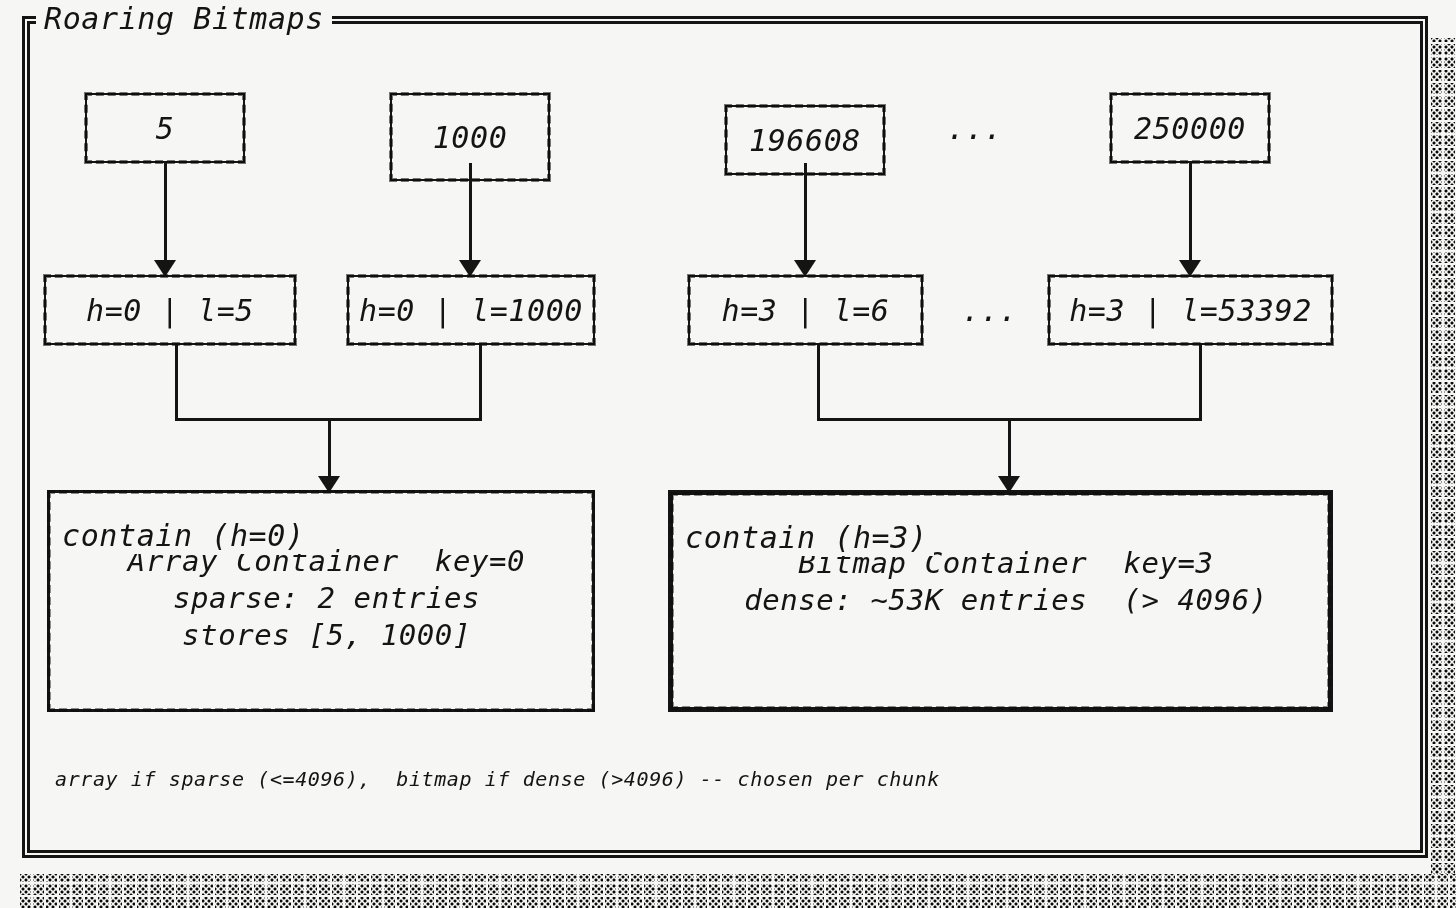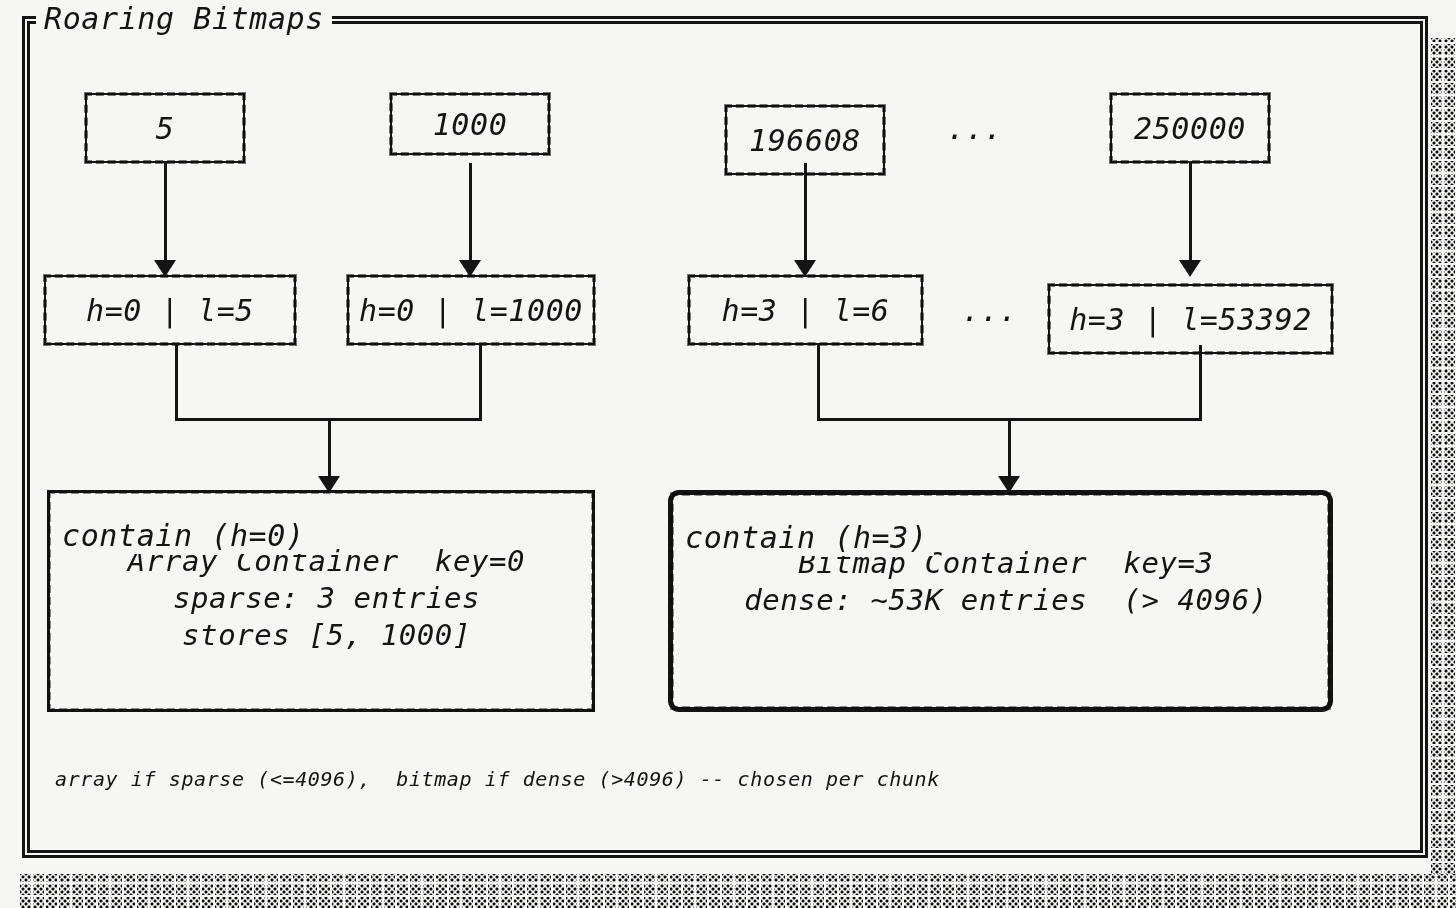--- a/index.html
+++ b/index.html
@@ -98,21 +98,21 @@
 <body>
 
 <div class="stage">
 
   <div class="frame"></div>
   <div class="frame-title t">Roaring Bitmaps</div>
 
   <div class="abox" style="left:85px;top:93px;width:160px;height:70px;">
     <span class="t">5</span>
   </div>
-  <div class="abox" style="left:390px;top:93px;width:160px;height:62px;">
+  <div class="abox" style="left:390px;top:93px;width:160px;height:88px;">
     <span class="t">1000</span>
   </div>
   <div class="abox" style="left:725px;top:105px;width:160px;height:70px;">
     <span class="t">196608</span>
   </div>
   <div class="abox" style="left:1110px;top:93px;width:160px;height:70px;">
     <span class="t">250000</span>
   </div>
   <div class="ellipsis" style="left:935px;top:93px;width:80px;height:70px;">
     <span class="t">...</span>
@@ -129,21 +129,21 @@
 
   <div class="abox" style="left:44px;top:275px;width:252px;height:70px;">
     <span class="t">h=0 | l=5</span>
   </div>
   <div class="abox" style="left:347px;top:275px;width:248px;height:70px;">
     <span class="t">h=0 | l=1000</span>
   </div>
   <div class="abox" style="left:688px;top:275px;width:235px;height:70px;">
     <span class="t">h=3 | l=6</span>
   </div>
-  <div class="abox" style="left:1048px;top:284px;width:285px;height:70px;align-items:center;">
+  <div class="abox" style="left:1048px;top:275px;width:285px;height:70px;align-items:center;">
     <span class="t">h=3 | l=53392</span>
   </div>
   <div class="ellipsis" style="left:950px;top:275px;width:80px;height:70px;">
     <span class="t">...</span>
   </div>
 
   <div class="vline" style="left:175px;top:345px;height:76px;"></div>
   <div class="vline" style="left:479px;top:345px;height:76px;"></div>
   <div class="hline" style="left:175px;top:418px;width:307px;"></div>
   <div class="vline" style="left:328px;top:418px;height:60px;"></div>
@@ -152,26 +152,26 @@
   <div class="vline" style="left:817px;top:345px;height:76px;"></div>
   <div class="vline" style="left:1199px;top:345px;height:76px;"></div>
   <div class="hline" style="left:817px;top:418px;width:385px;"></div>
   <div class="vline" style="left:1008px;top:418px;height:60px;"></div>
   <div class="arrowhead" style="left:998px;top:476px;"></div>
 
   <div class="container-box thin" style="left:47px;top:490px;width:548px;height:222px;">
     <span class="legend t">contain (h=0)</span>
     <div class="cbody">
       <div class="t">Array Container  key=0</div>
-      <div class="t">sparse: 3 entries</div>
+      <div class="t">sparse: 2 entries</div>
       <div class="t">stores [5, 1000]</div>
     </div>
   </div>
 
-  <div class="container-box thick" style="left:668px;top:490px;width:665px;height:222px;border-radius:11px;">
+  <div class="container-box thick" style="left:668px;top:490px;width:665px;height:222px;">
     <span class="legend t">contain (h=3)</span>
     <div class="cbody">
       <div class="t">Bitmap Container  key=3</div>
       <div class="t">dense: ~53K entries  (&gt; 4096)</div>
     </div>
   </div>
 
   <div class="caption t">array if sparse (&lt;=4096),  bitmap if dense (&gt;4096) -- chosen per chunk</div>
 
   <div class="halftone" style="left:1431px;top:38px;width:25px;height:836px;"></div>

